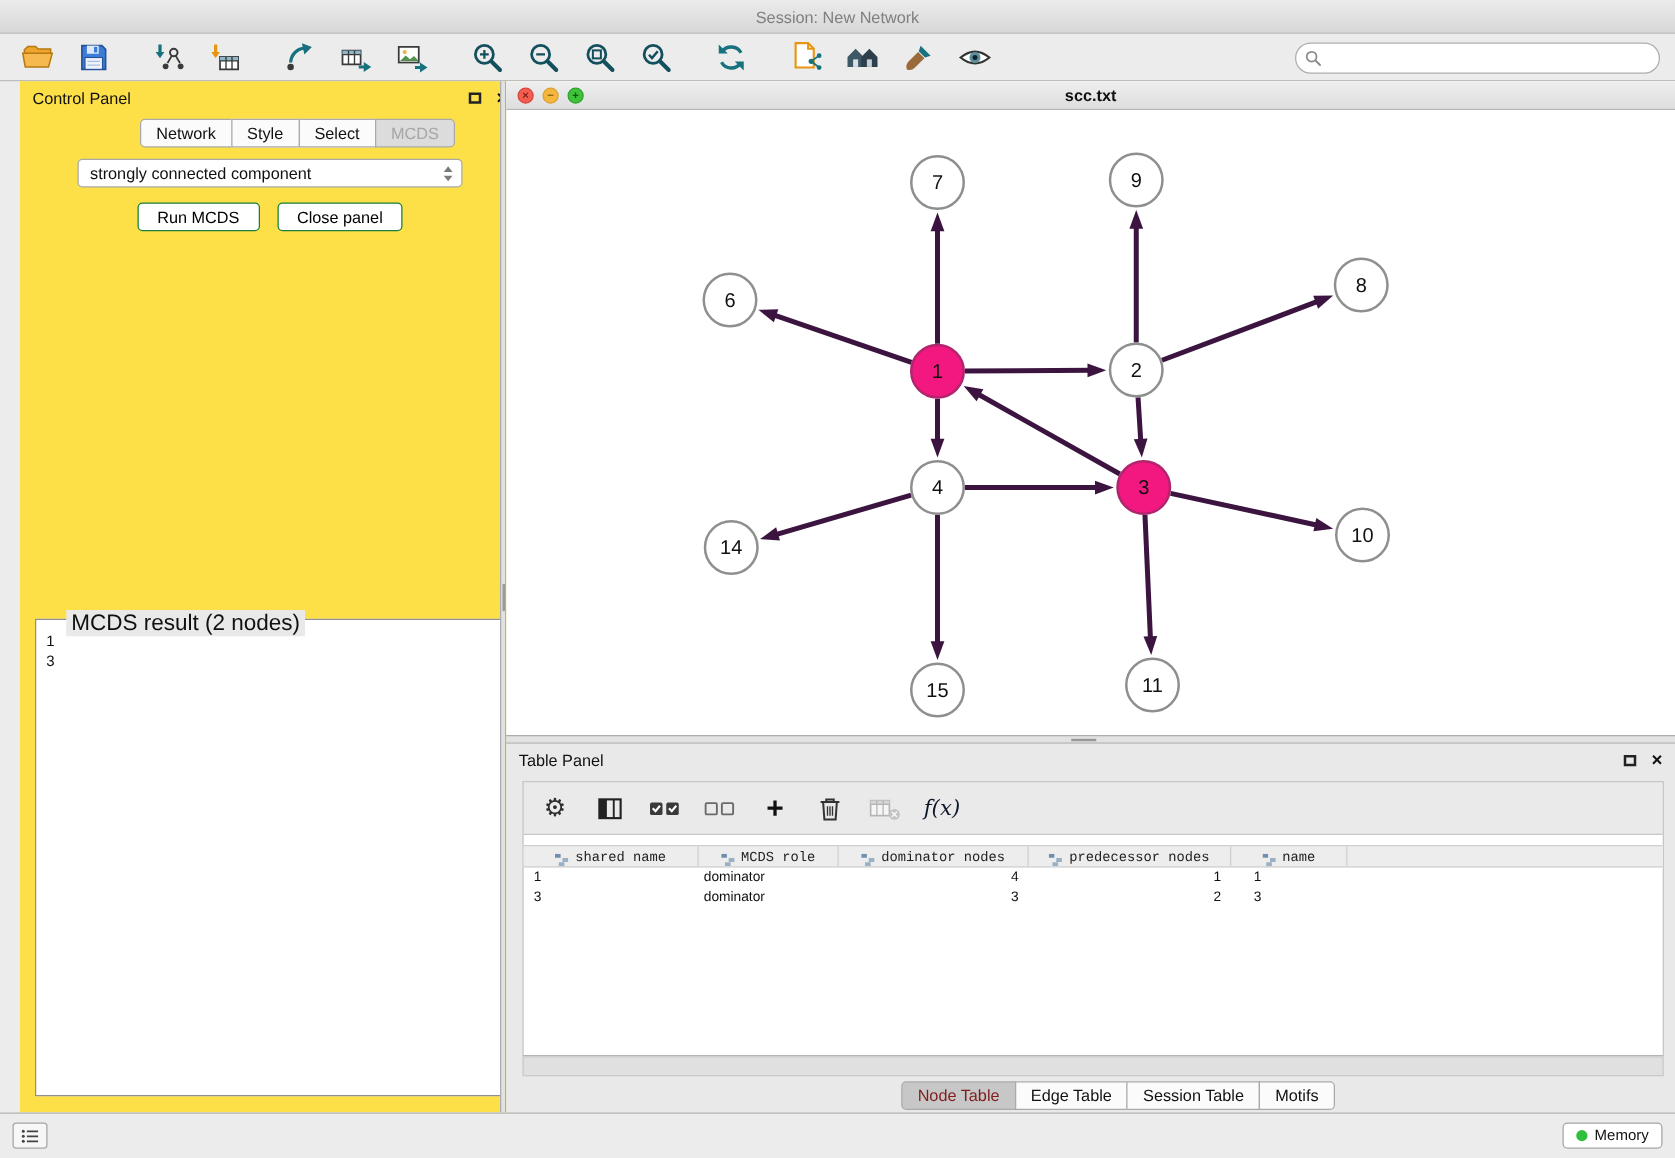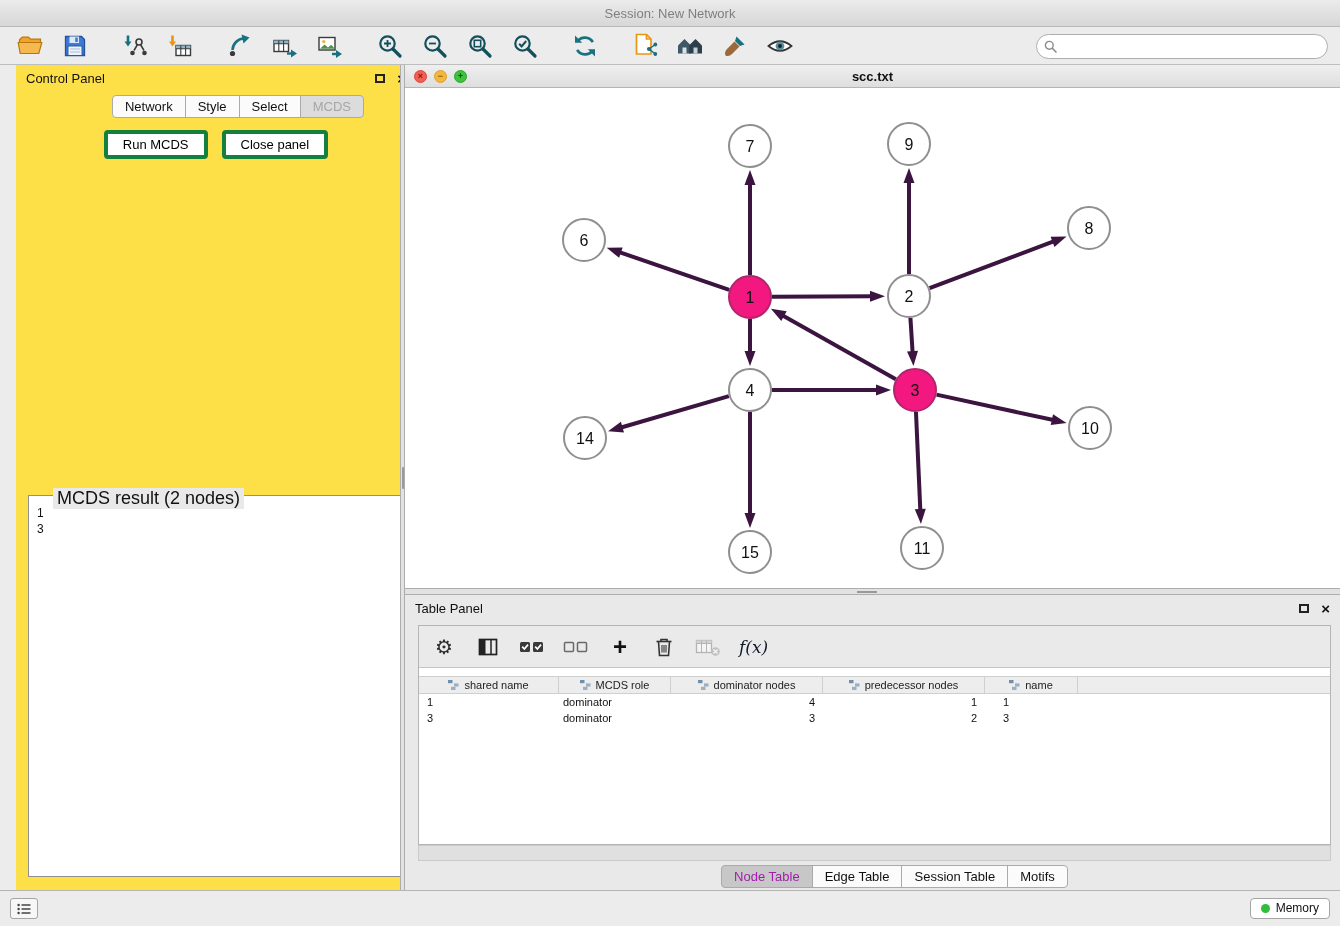--- a/index.html
+++ b/index.html
@@ -51,32 +51,32 @@
 
   .tabs-row{ display:flex; justify-content:center;padding-left:44px; }
   .cp-tabs{ margin-top:4px; }
   .seg-tab{
     border:1px solid #aaa; background:#fbfbfb; padding:3px 12px;
     font-size:13px; margin-left:-1px; color:#111; white-space:nowrap;
   }
   .seg-tab:first-child{ border-radius:4px 0 0 4px; margin-left:0; }
   .seg-tab:last-child{ border-radius:0 4px 4px 0; }
   .cp-tabs .seg-tab.active{ background:#dcdcdc; color:#a6a6a6; }
-  .tp-tabs .seg-tab.active{ background:#c7c7c7; color:#a21caf; }
+  .tp-tabs .seg-tab.active{ background:#c7c7c7; color:#7f1d1d; }
 
   .opt-label{ text-align:center; font-size:13px; margin-top:22px; }
   .dropdown{
     width:308px; height:23px; margin:9px auto 0; background:#fff;
     border:1px solid #a9a9a9; border-radius:4px;
     display:flex; align-items:center; padding:0 6px 0 9px; font-size:13px;
   }
   .dropdown .dd-label{ flex:1; }
   .cp-buttons{ display:flex; justify-content:center; gap:14px; margin-top:12px; }
   .cp-btn{
-    background:#fff; border:4px solid #15803d; border-radius:4px;
+    background:#fff; border:1px solid #15803d; border-radius:4px;
     padding:3px 15px; font-size:13px; font-family:"Liberation Sans",sans-serif;
   }
   .result-box{
     position:absolute; left:12px; top:430px; width:374px; height:382px;
     background:#fff; border:1px solid #909090;
   }
   .result-legend{
     position:absolute; top:-8px; left:24px; background:#e9e9e9;
     padding:0 4px; font-size:18px;
   }
@@ -127,22 +127,22 @@
   .tp-tool{ min-width:26px; height:26px; display:flex; align-items:center; justify-content:center; }
   .gear-glyph{ font-size:20px; color:#2e2e2e; line-height:1; }
   .plus-glyph{ font-size:24px; font-weight:bold; color:#111; line-height:20px; }
   .fx-glyph{ font-family:"DejaVu Serif", serif; font-style:italic; font-size:17px; color:#0f172a; }
   .grid-area{ flex:1; padding-top:8px; background:#fff; }
   .thead{
     display:flex; height:18px; background:#ededed;
     border-top:1px solid #cfcfcf; border-bottom:1px solid #cfcfcf;
   }
   .th{
-    display:flex; align-items:center; justify-content:center; gap:5px;
-    font-size:11px; color:#222; border-right:1px solid #cfcfcf;
+    display:flex; align-items:flex-end; justify-content:center; gap:5px;
+    font-size:11px; color:#222; border-right:1px solid #cfcfcf;font-family:Liberation Mono, monospace;
   }
   .sort-svg{ width:11px; height:10px; }
   .col0{ width:140px; } .col1{ width:112px; } .col2{ width:152px; } .col3{ width:162px; } .col4{ width:93px; }
   .tr{ display:flex; height:16px; }
   .td{ font-size:11px; display:flex; align-items:center; padding:0 8px; }
   .td.col1{ padding-left:4px; }
   .td.col2, .td.col3{ justify-content:flex-end; }
   .td.col4{ padding-left:18px; }
   .scroll-strip{
     position:absolute; left:13px; top:250px; width:913px; height:16px;
@@ -338,20 +338,27 @@
     <span class="spacer"></span>
     <span class="float-box"></span>
     <span class="close-x">×</span>
   </div>
   <div class="tabs-row cp-tabs">
       <div class="seg-tab">Network</div>
       <div class="seg-tab">Style</div>
       <div class="seg-tab">Select</div>
       <div class="seg-tab active">MCDS</div>
     </div>
+  <div class="dropdown">
+    <span class="dd-label">strongly connected component</span>
+    <svg width="9" height="14" viewBox="0 0 9 14">
+        <path d="M4.5 1 L8 5.5 H1 Z" fill="#7a7a7a"></path>
+        <path d="M4.5 13 L1 8.5 H8 Z" fill="#7a7a7a"></path>
+      </svg>
+  </div>
   <div class="cp-buttons">
     <button class="cp-btn">Run MCDS</button>
     <button class="cp-btn">Close panel</button>
   </div>
   <div class="result-box">
     <span class="result-legend">MCDS result (2 nodes)</span>
     <div class="result-body">
         <div>1</div>
         <div>3</div>
       </div>

